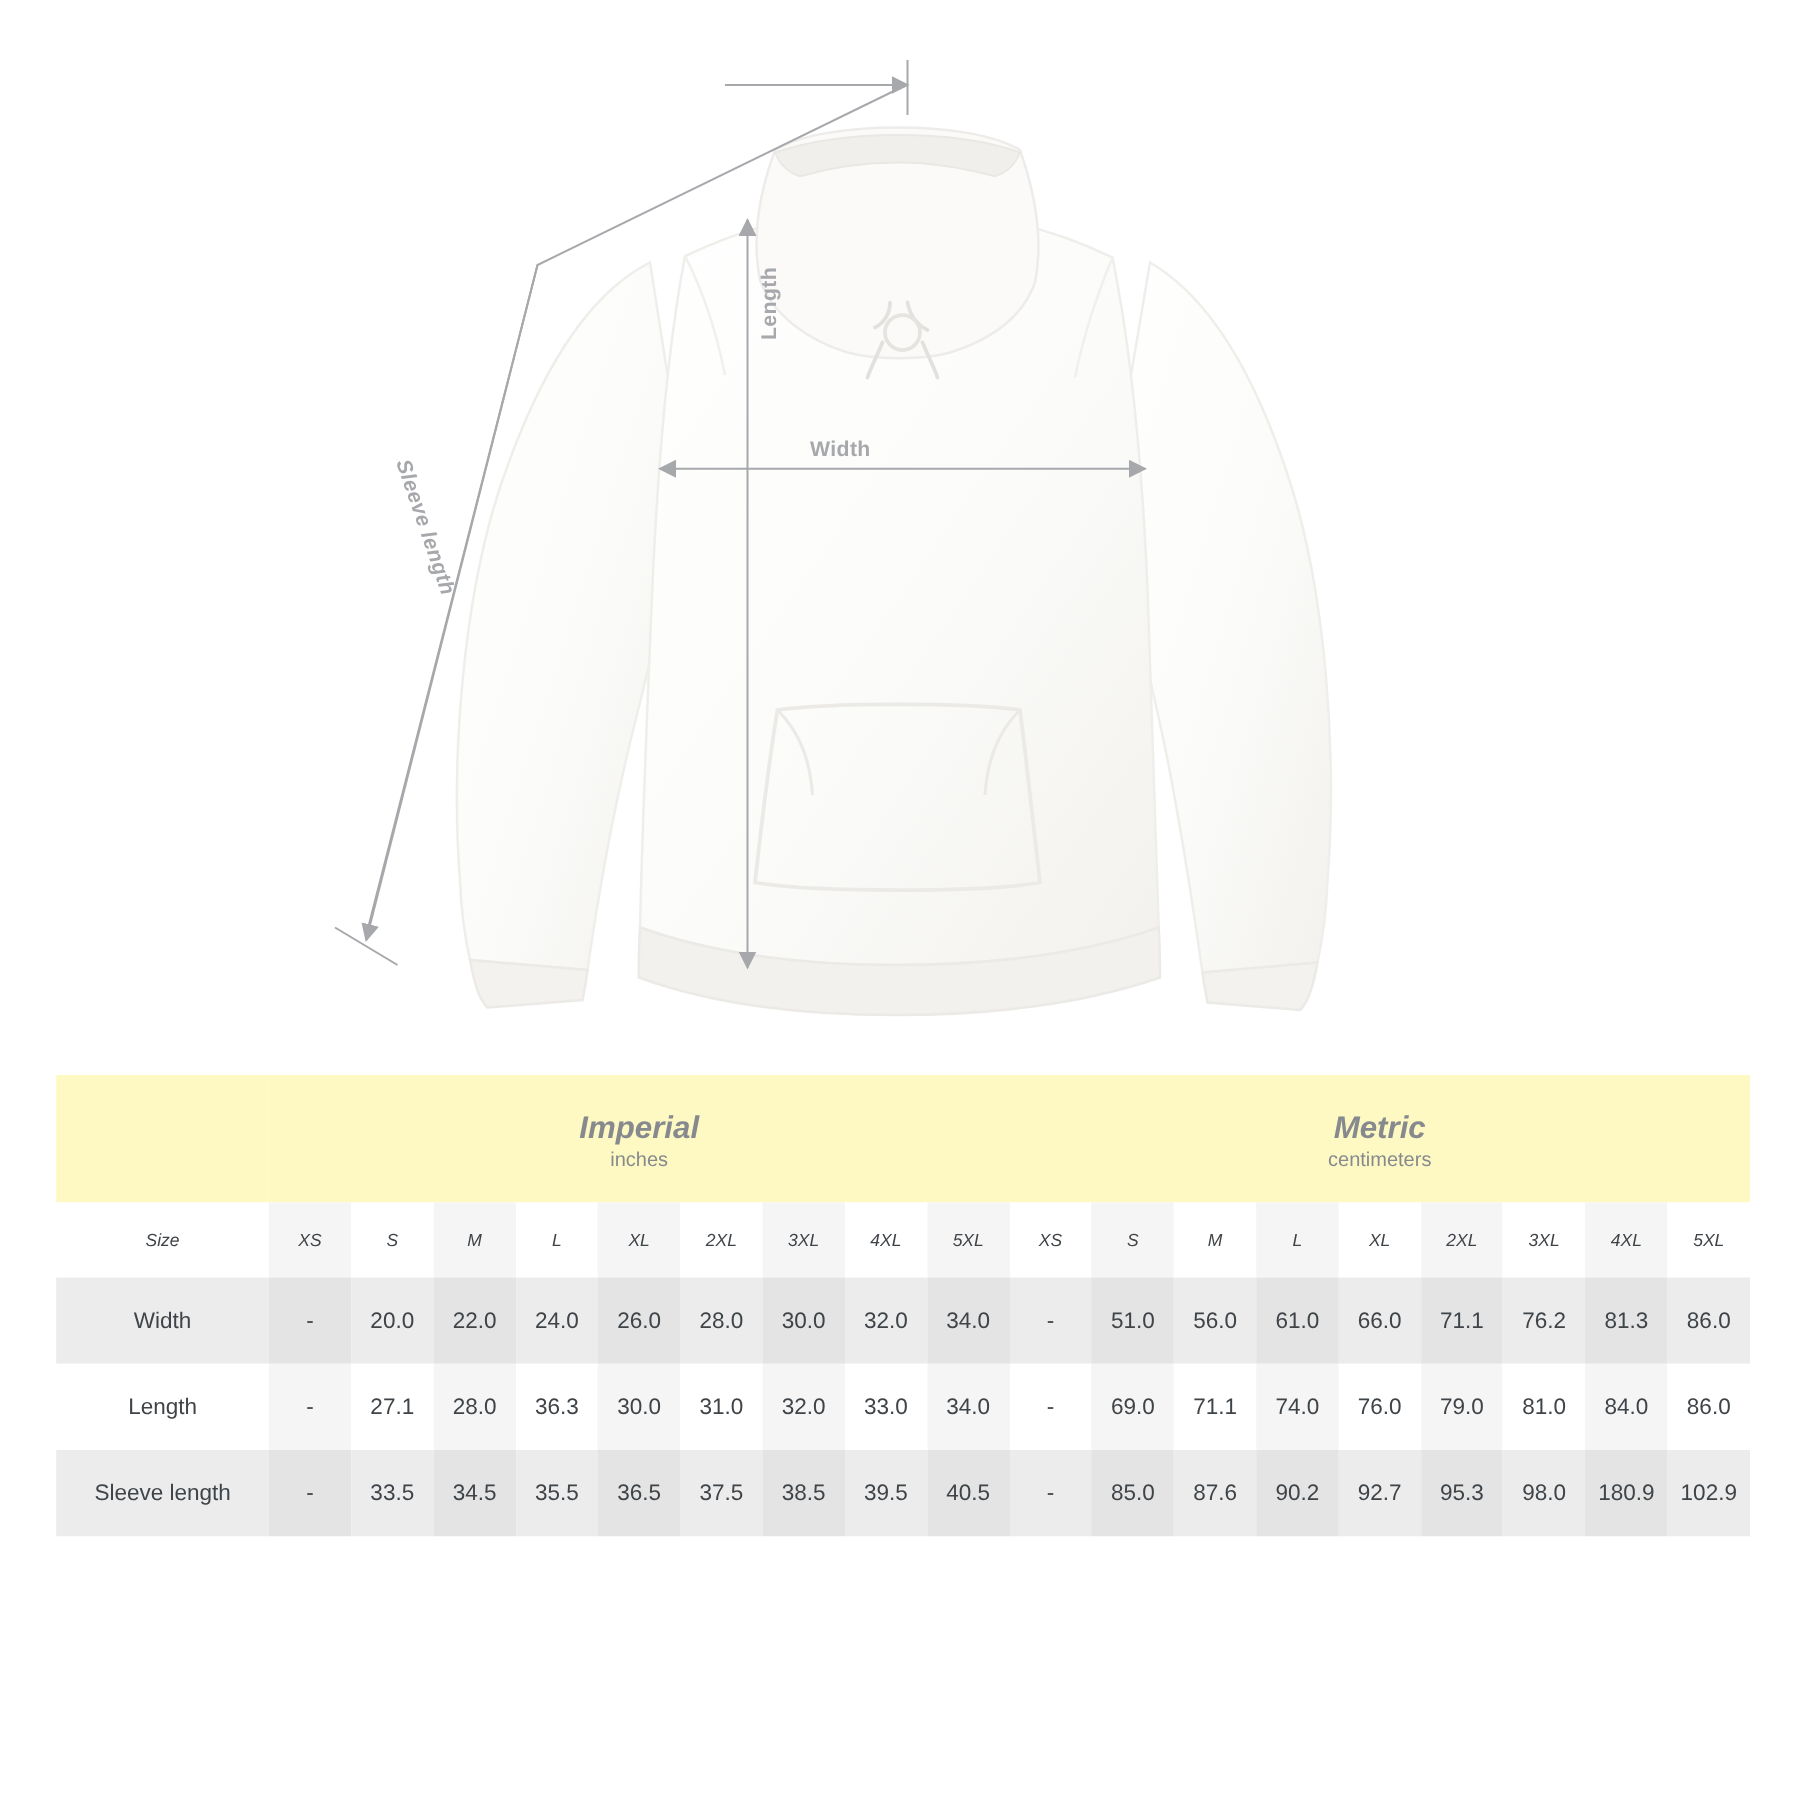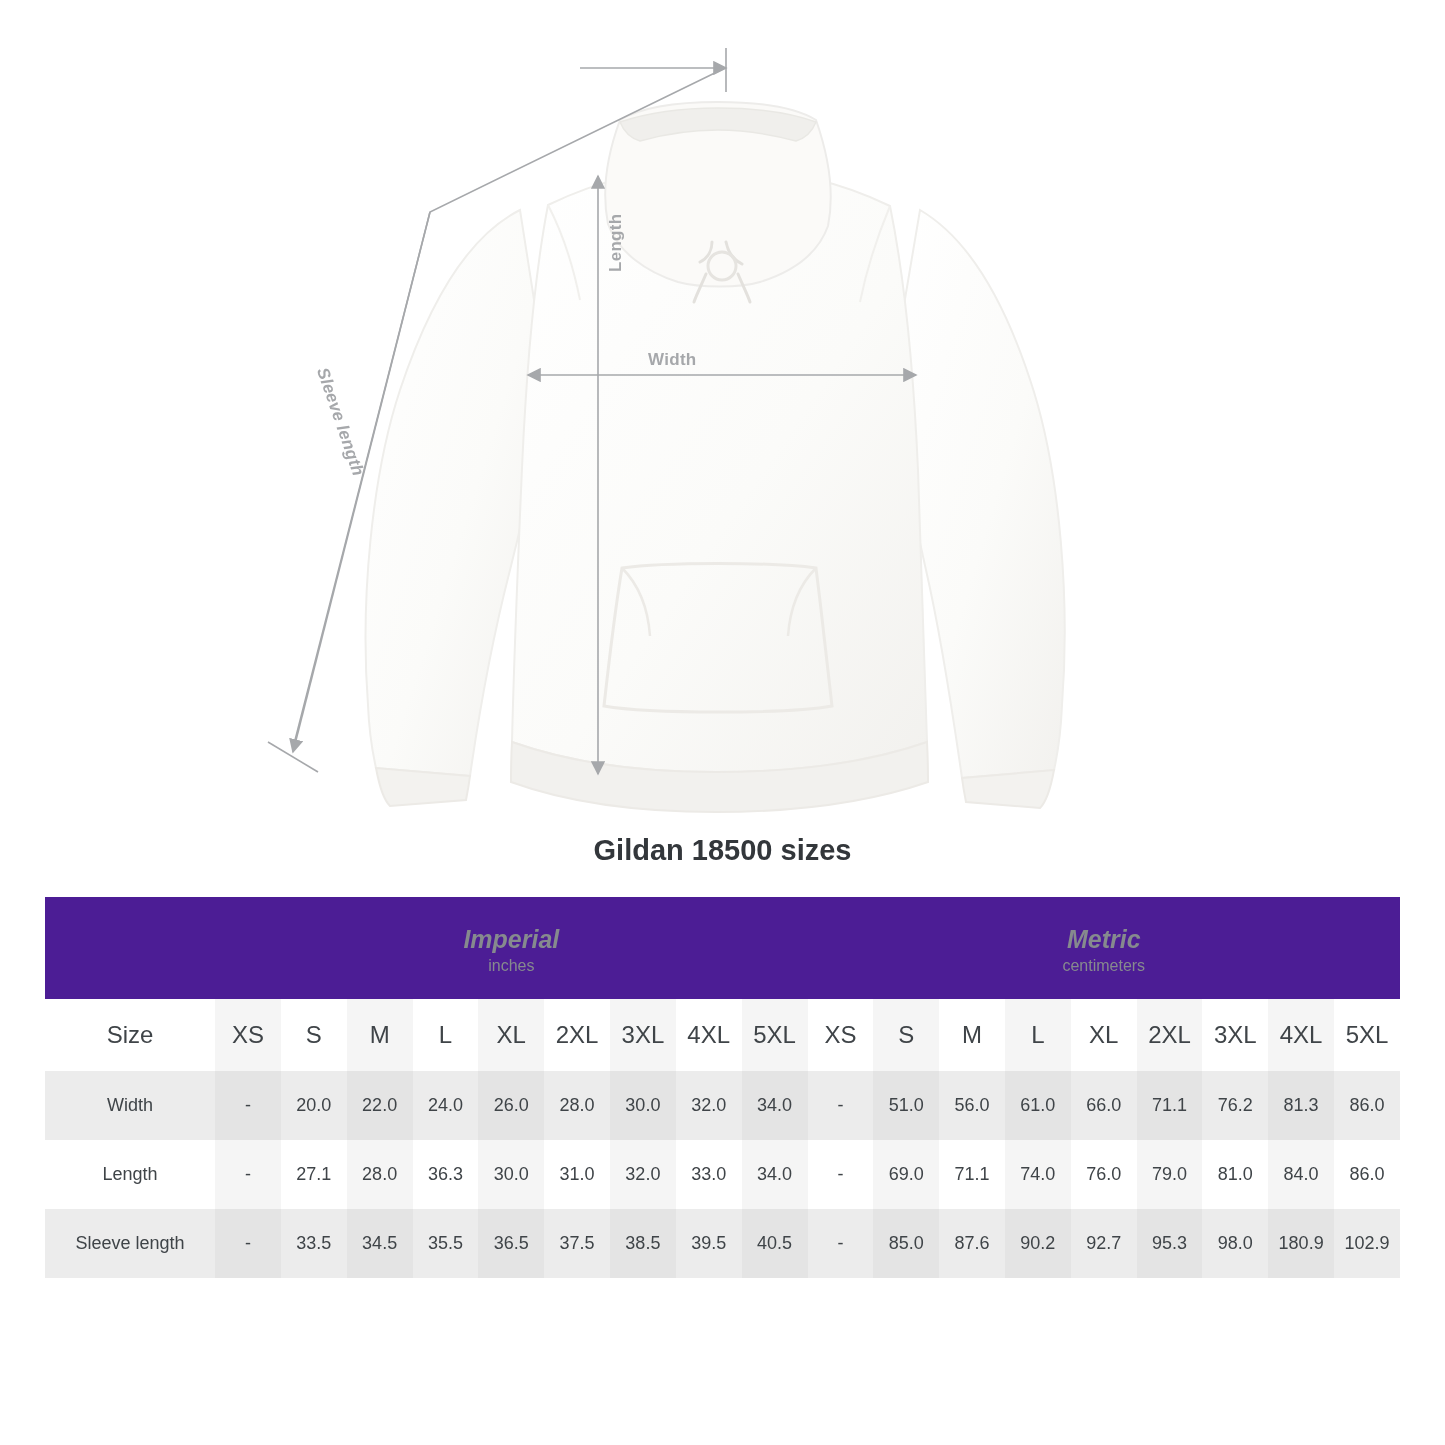--- a/index.html
+++ b/index.html
@@ -83,41 +83,42 @@
   table.size-table {
     border-collapse: collapse;
     width: 1355px;
     table-layout: fixed;
   }
   table.size-table td, table.size-table th {
     text-align: center;
     font-weight: normal;
   }
   .unit-row td {
-    background: #4c1d95;
+    background: #fef9c3;
     padding: 26px 0 24px 0;
   }
   .unit-name {
     font-size: 25px;
     font-style: italic;
     font-weight: bold;
     color: #868a8e;
     line-height: 1.35;
   }
   .unit-sub {
     font-size: 16px;
     color: #868a8e;
   }
 
   .head-row td {
     padding: 22px 0;
-    font-size: 24px;
+    font-size: 14px;
     font-weight: bold;
     color: #3f4448;
     background: #ffffff;
+    font-style: italic;
   }
   .head-row td.alt {
     background: #f5f5f5;
   }
   .head-row td.rowlabel {
     background: #ffffff;
   }
 
   .data-row td {
     padding: 24px 0;
@@ -222,21 +223,20 @@
       <line x1="268" y1="742" x2="318" y2="772" stroke="#a6a8ab" stroke-width="1.6"></line>
     </g>
   </svg>
 
   <div class="lbl lbl-width">Width</div>
   <div class="lbl lbl-length">Length</div>
   <div class="lbl lbl-sleeve">Sleeve length</div>
 </div>
 
 <div class="title-block">
-  <h1 class="chart-title">Gildan 18500 sizes</h1>
 </div>
 
 <div class="table-wrap">
   <table class="size-table">
     <colgroup>
       <col class="col-label">
       <col class="col-cell">
         <col class="col-cell">
         <col class="col-cell">
         <col class="col-cell">

